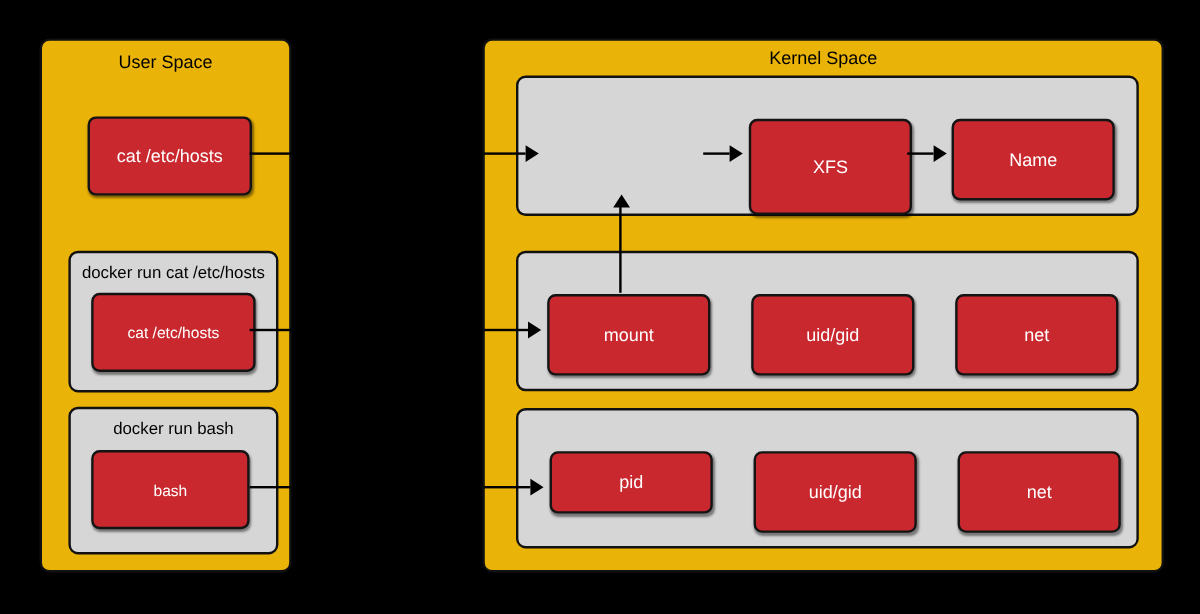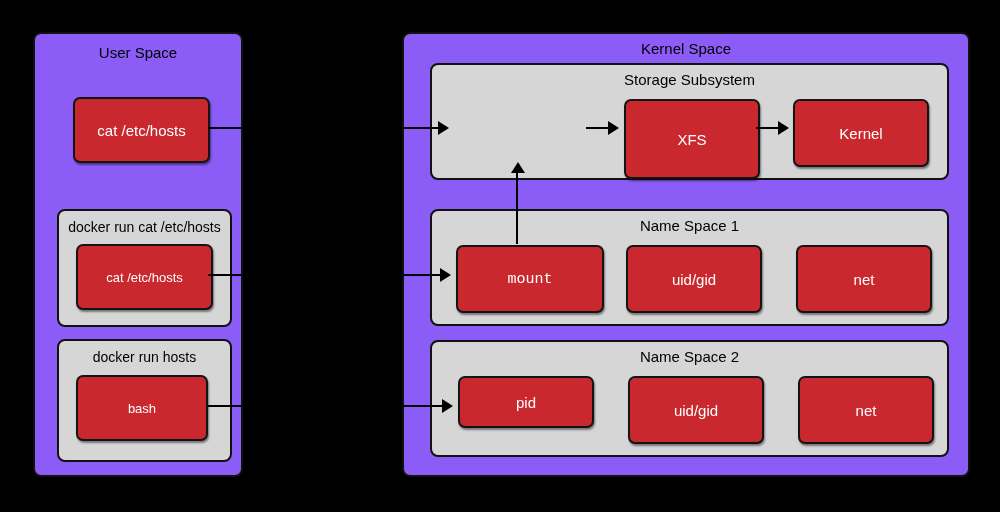--- a/index.html
+++ b/index.html
@@ -24,21 +24,21 @@
   }
 
   
   .panel {
     position: absolute;
     box-sizing: border-box;
     border: 2px solid #111111;
     border-radius: 8px;
   }
   .panel-outer {
-    background: #8b5cf6;
+    background: #eab308;
   }
   .panel-inner {
     background: #d6d6d6;
   }
   .panel-title {
     position: absolute;
     left: 0;
     right: 0;
     text-align: center;
     color: #000000;
@@ -106,43 +106,40 @@
     <div class="panel-title" style="top:10px;">User Space</div>
 
     <div class="node" style="left:38px; top:63px; width:137px; height:66px;">cat /etc/hosts</div>
 
     <div class="panel panel-inner" style="left:22px; top:175px; width:175px; height:118px;">
       <div class="panel-title small" style="top:8px;">docker run cat /etc/hosts</div>
       <div class="node sm" style="left:17px; top:33px; width:137px; height:66px;">cat /etc/hosts</div>
     </div>
 
     <div class="panel panel-inner" style="left:22px; top:305px; width:175px; height:123px;">
-      <div class="panel-title small" style="top:8px;">docker run hosts</div>
+      <div class="panel-title small" style="top:8px;">docker run bash</div>
       <div class="node sm" style="left:17px; top:34px; width:132px; height:66px;">bash</div>
     </div>
   </div>
 
   <div class="panel panel-outer" style="left:402px; top:32px; width:568px; height:445px;">
     <div class="panel-title" style="top:6px;">Kernel Space</div>
 
     <div class="panel panel-inner" style="left:26px; top:29px; width:519px; height:117px;">
-      <div class="panel-title" style="top:6px;">Storage Subsystem</div>
       <div class="node" style="left:192px; top:34px; width:136px; height:80px;">XFS</div>
-      <div class="node" style="left:361px; top:34px; width:136px; height:68px;">Kernel</div>
+      <div class="node" style="left:361px; top:34px; width:136px; height:68px;">Name</div>
     </div>
 
     <div class="panel panel-inner" style="left:26px; top:175px; width:519px; height:117px;">
-      <div class="panel-title" style="top:6px;">Name Space 1</div>
-      <div class="node" style="left:24px; top:34px; width:148px; height:68px;font-family:Liberation Mono, monospace;">mount</div>
+      <div class="node" style="left:24px; top:34px; width:136px; height:68px;">mount</div>
       <div class="node" style="left:194px; top:34px; width:136px; height:68px;">uid/gid</div>
       <div class="node" style="left:364px; top:34px; width:136px; height:68px;">net</div>
     </div>
 
     <div class="panel panel-inner" style="left:26px; top:306px; width:519px; height:117px;">
-      <div class="panel-title" style="top:6px;">Name Space 2</div>
       <div class="node" style="left:26px; top:34px; width:136px; height:52px;">pid</div>
       <div class="node" style="left:196px; top:34px; width:136px; height:68px;">uid/gid</div>
       <div class="node" style="left:366px; top:34px; width:136px; height:68px;">net</div>
     </div>
   </div>
 
   <div class="hline" style="left:208px; top:127px; width:35px;"></div>
 
   <div class="hline" style="left:403px; top:127px; width:35px;"></div>
   <div class="arrow-right" style="left:438px; top:121px;"></div>

